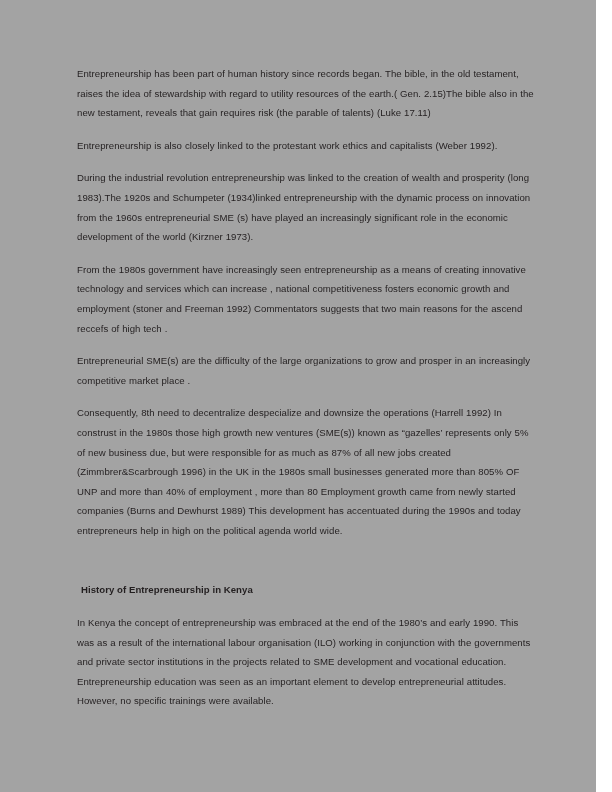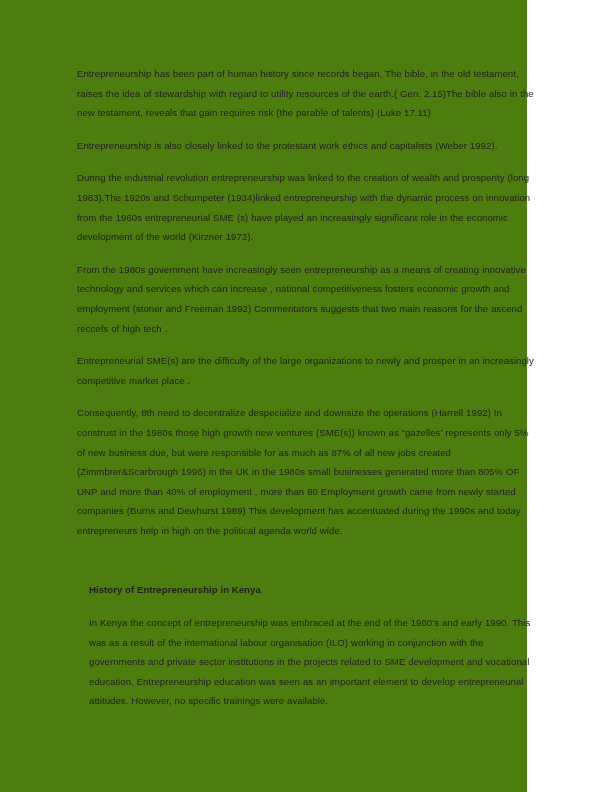--- a/index.html
+++ b/index.html
@@ -11,46 +11,45 @@
   body {
     width: 612px;
     height: 792px;
     overflow: hidden;
     font-family: "Liberation Sans", "DejaVu Sans", sans-serif;
     color: #231f20;
     -webkit-font-smoothing: antialiased;
   }
   .page {
     position: relative;
-    width: 527px;
+    width: 596px;
     height: 792px;
-    background: #4d7c0f;
+    background: #a3a3a3;
     box-sizing: border-box;
   }
   .text-column {
     position: absolute;
     left: 77px;
     top: 64px;
     width: 460px;
   }
   p.para {
     margin: 0 0 13px 0;
     font-size: 9.6px;
     line-height: 19.6px;
     letter-spacing: 0.005em;
     color: #231f20;
     text-align: left;
     word-spacing: 0.02em;
   }
   p.para:last-child {
     margin-bottom: 0;
-    margin-left: 12px;
   }
   h2.section-heading {
-    margin: 0 0 13px 12px;
+    margin: 0 0 13px 4px;
     padding: 0;
     font-size: 9.6px;
     line-height: 19.6px;
     font-weight: bold;
     color: #231f20;
     letter-spacing: 0.005em;
   }
   .heading-spacer {
     height: 27px;
   }
@@ -58,21 +57,21 @@
 </head>
 <body>
 
 <div class="page">
   <div class="text-column">
 
     <p class="para">Entrepreneurship has been part of human history since records began. The bible, in the old testament, raises the idea of stewardship with regard to utility resources of the earth.( Gen. 2.15)The bible also in the new testament, reveals that  gain requires risk (the parable of talents) (Luke 17.11)</p>
     <p class="para">Entrepreneurship is also closely linked to the protestant work ethics and capitalists (Weber 1992).</p>
     <p class="para">During the industrial revolution entrepreneurship was linked to the  creation of wealth and prosperity (long 1983).The 1920s and Schumpeter (1934)linked entrepreneurship with the dynamic  process on innovation  from the 1960s  entrepreneurial SME (s)   have played an increasingly significant role  in the economic development of the world  (Kirzner 1973).</p>
     <p class="para">From the 1980s  government have increasingly seen  entrepreneurship as a means of creating innovative technology and services which can increase , national competitiveness fosters economic growth and employment (stoner and Freeman 1992)  Commentators suggests that two main reasons for the ascend reccefs of high  tech .</p>
-    <p class="para">Entrepreneurial SME(s)  are the difficulty of the large organizations to newly  and prosper in an increasingly  competitive  market  place .</p>
+    <p class="para">Entrepreneurial SME(s)  are the difficulty of the large organizations to grow  and prosper in an increasingly  competitive  market  place .</p>
     <p class="para">Consequently, 8th need to decentralize  despecialize and downsize the  operations (Harrell 1992) In construst in the 1980s those high growth new ventures   (SME(s))  known as  “gazelles’  represents only 5% of new business due, but were responsible for as much as  87% of all new jobs   created (Zimmbrer&amp;Scarbrough  1996) in the UK in the 1980s  small businesses generated more than  805% OF UNP and more than 40% of employment , more than 80 Employment growth came from newly started companies (Burns and Dewhurst  1989)  This development has accentuated  during the 1990s and today entrepreneurs help in high on the political agenda world wide.</p>
 
     <div class="heading-spacer"></div>
 
     <h2 class="section-heading">History of Entrepreneurship in Kenya</h2>
 
     <p class="para">In Kenya the concept of entrepreneurship was embraced at the end of the 1980’s and early  1990.  This was as a result of the international labour organisation (ILO) working in conjunction with the governments and private sector institutions in the projects related to SME development and vocational education.  Entrepreneurship education was seen as an important element to develop entrepreneurial attitudes.  However, no specific trainings were available.</p>
 
   </div>
 </div>

